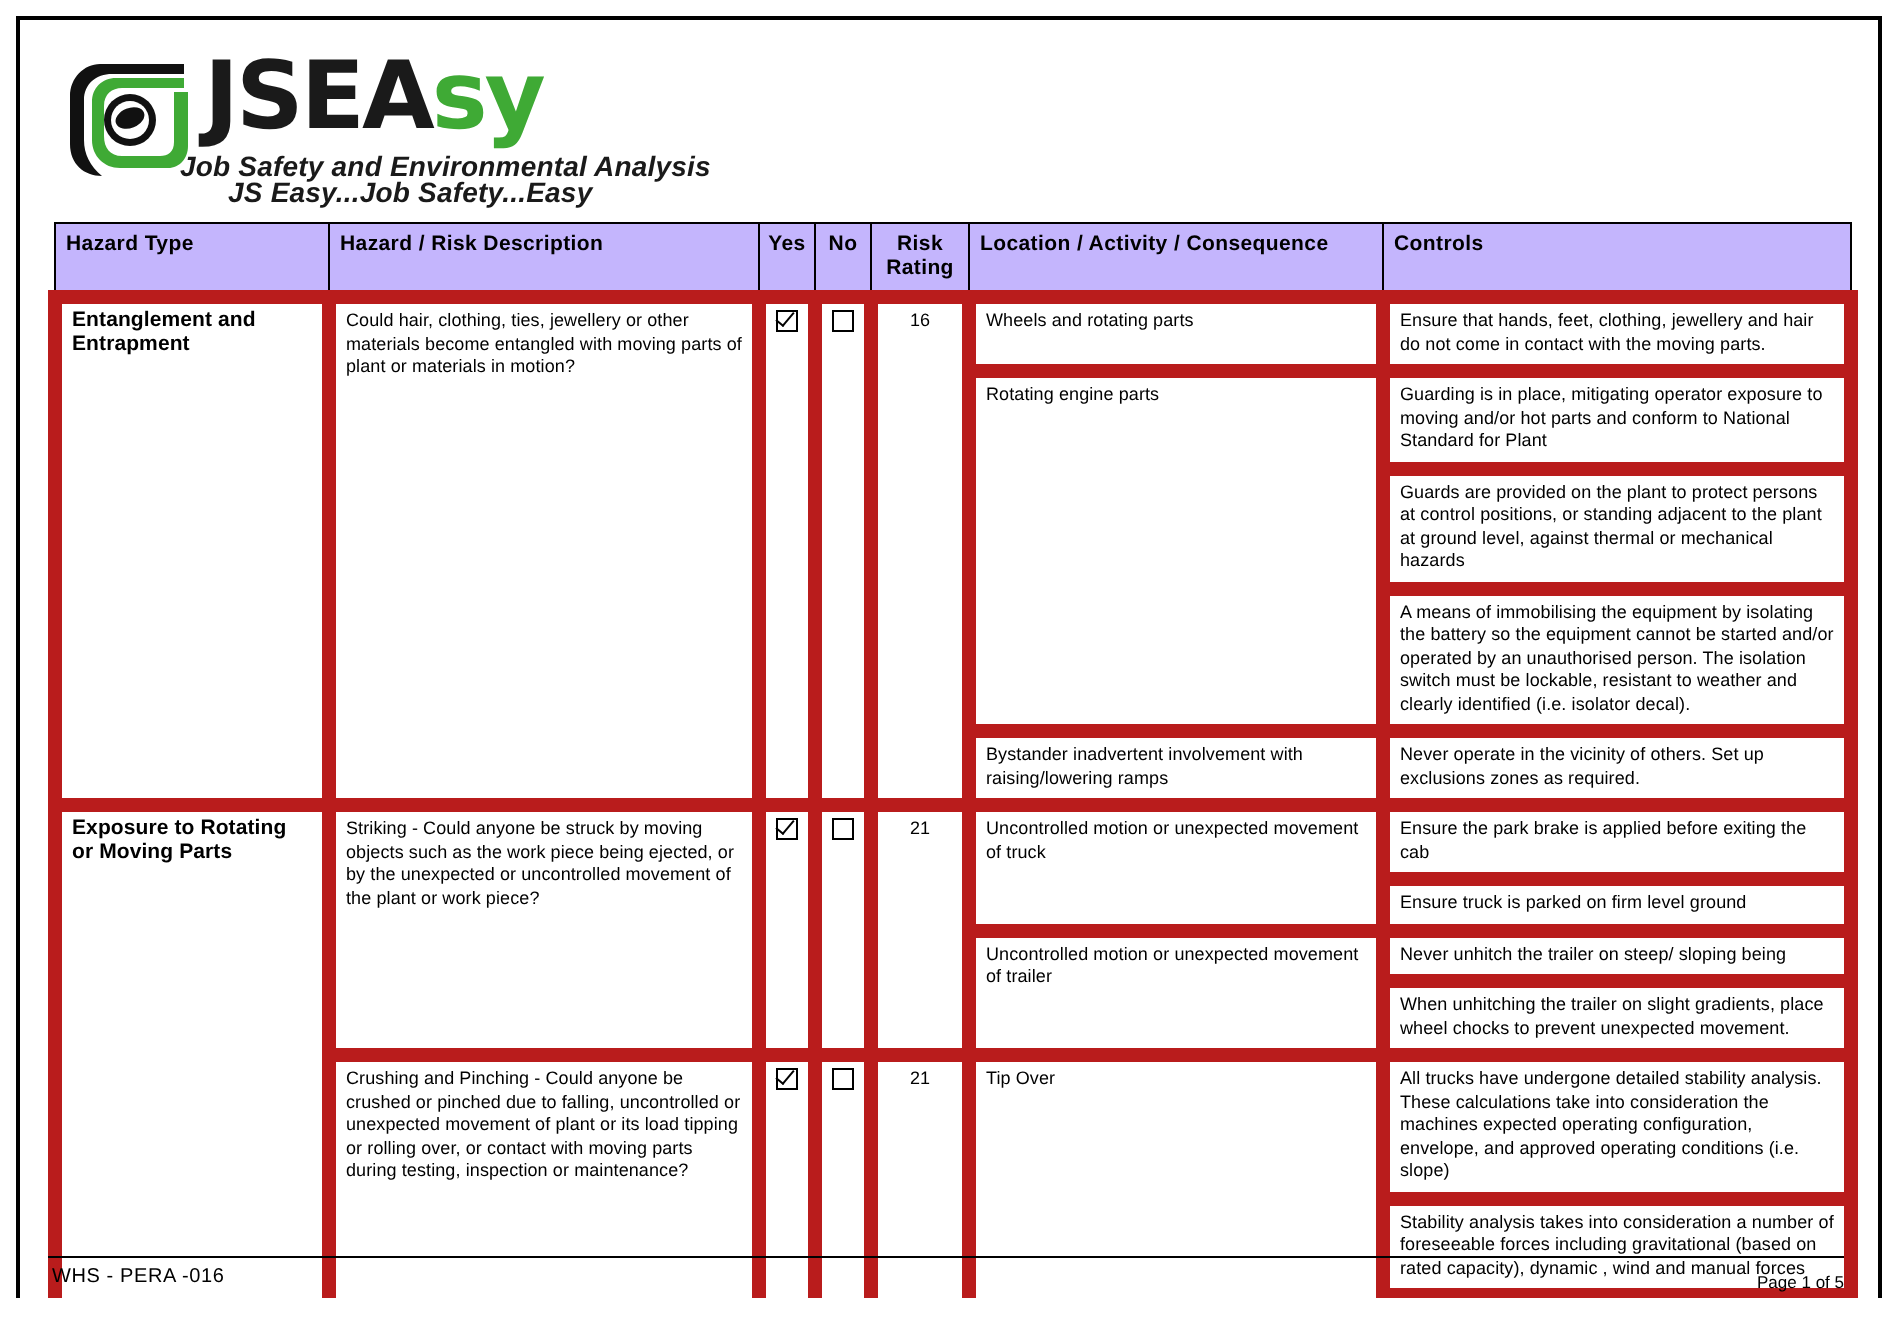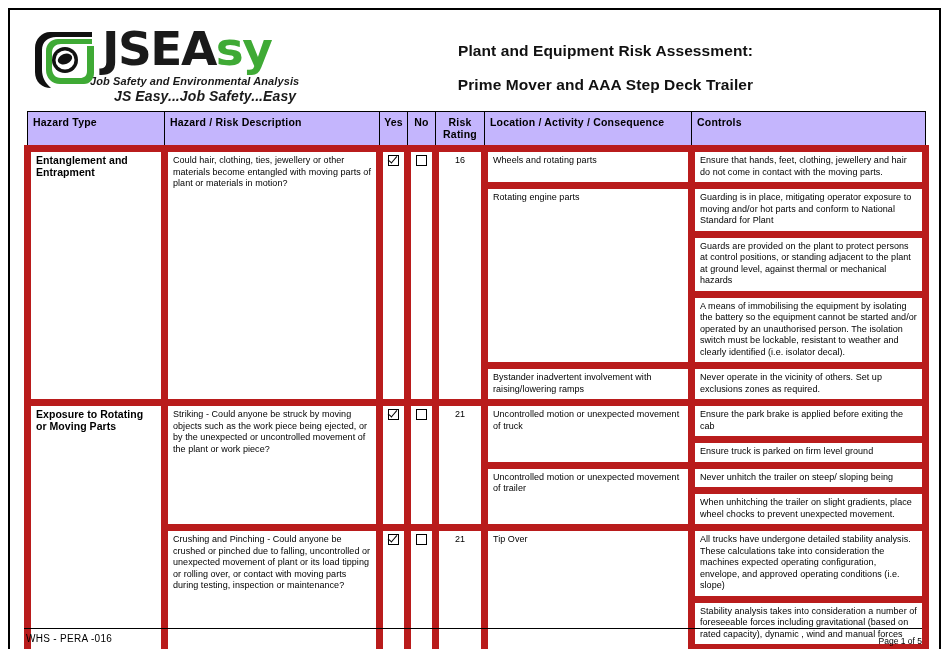--- a/index.html
+++ b/index.html
@@ -62,21 +62,21 @@
     letter-spacing: -1.5px;
     line-height: 50px;
     font-family: "DejaVu Sans", sans-serif;
   }
   .logo-word .blk { color: #1a1a1a; }
   .logo-word .grn { color: #3faa35; }
   .logo-tag1 {
     position: absolute;
     left: 76px;
     top: 61px;
-    font-size: 11px;
+    font-size: 14px;
     font-weight: bold;
     font-style: italic;
     color: #1a1a1a;
     letter-spacing: 0.1px;
     white-space: nowrap;
   }
   .logo-tag2 {
     position: absolute;
     left: 100px;
     top: 74px;
@@ -233,24 +233,20 @@
           <ellipse cx="33" cy="33" rx="7.5" ry="5" fill="#111111" transform="rotate(-22 33 33)"></ellipse>
         </svg>
       </span>
       <span class="logo-word">
         <span class="blk">JSEA</span><span class="grn">sy</span>
       </span>
       <span class="logo-tag1">Job Safety and Environmental Analysis</span>
       <span class="logo-tag2">JS Easy...Job Safety...Easy</span>
     </div>
 
-    <div class="title-block">
-      <div class="title-line">Plant and Equipment Risk Assessment:</div>
-      <div class="title-line">Prime Mover and AAA Step Deck Trailer</div>
-    </div>
   </div>
 
   <div class="tbl-wrap">
     <table class="risk">
       <colgroup>
         <col class="c-type">
           <col class="c-desc">
           <col class="c-yes">
           <col class="c-no">
         <col class="c-rating">

